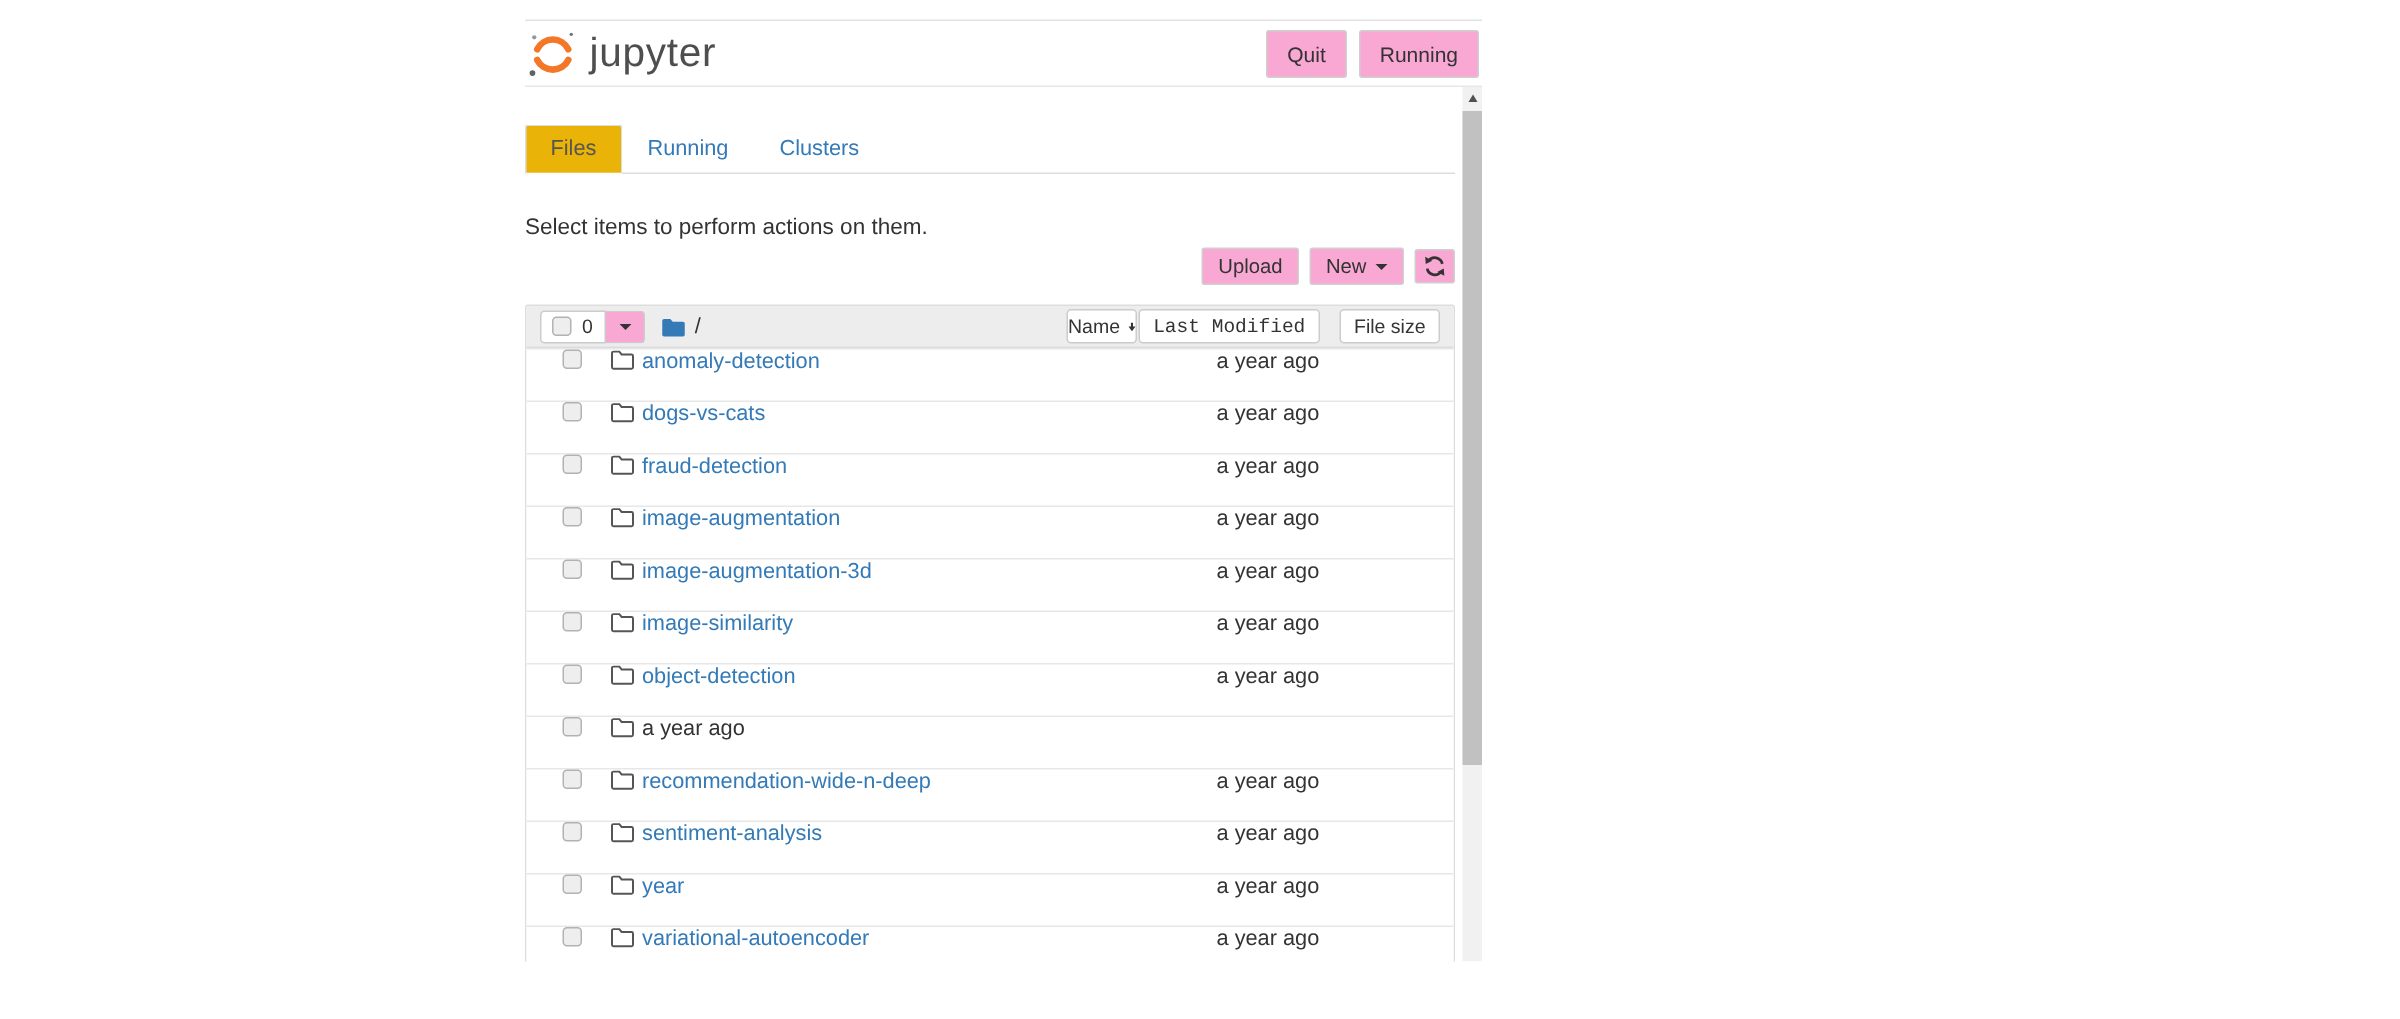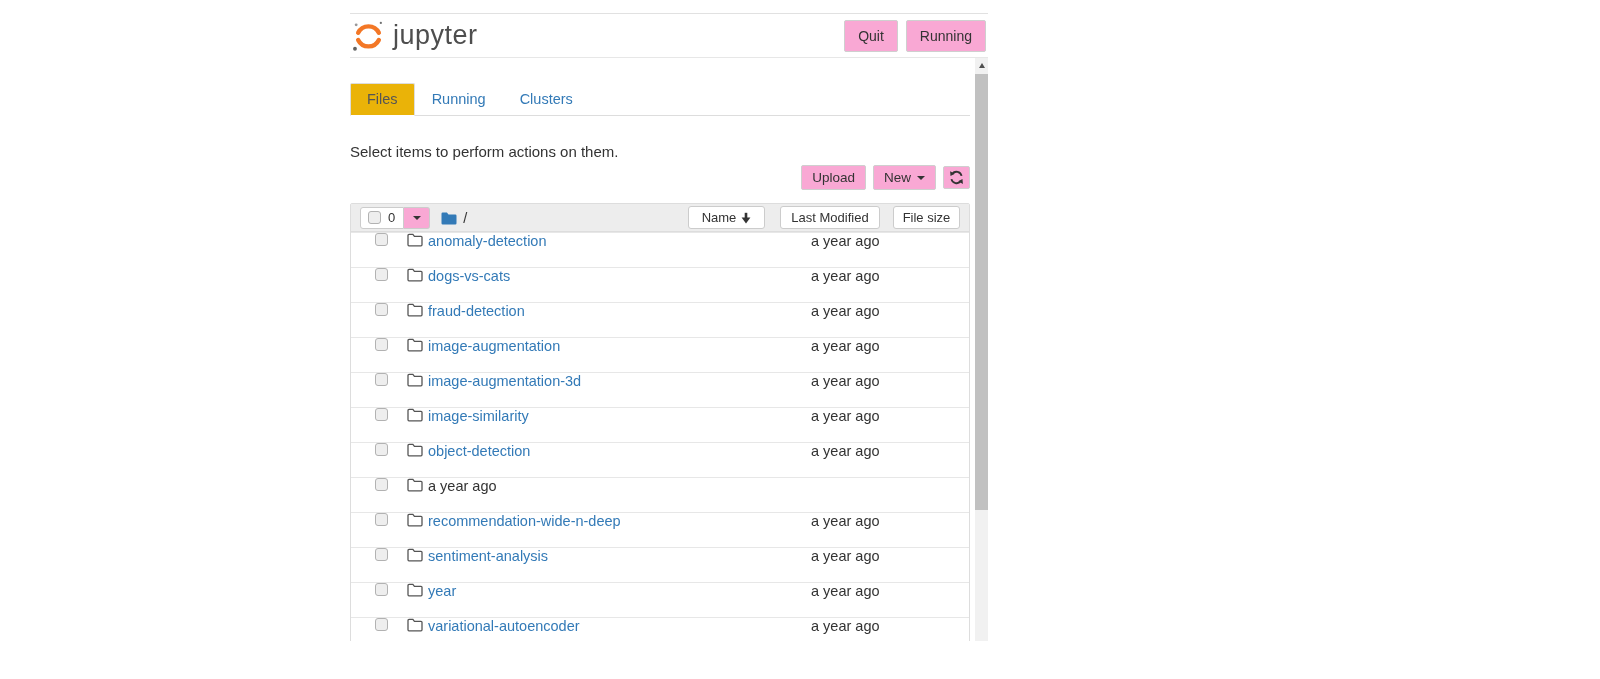--- a/index.html
+++ b/index.html
@@ -60,22 +60,22 @@
                width:26px; height:22px; display:inline-flex; align-items:center; justify-content:center; }
   .count { font-size:13px; color:#333; }
   .checkbox { width:13px; height:13px; background:#eeeeee; border:1px solid #b2b2b2;
               border-radius:3px; display:inline-block; flex:none; cursor:pointer; }
   .crumb-folder { margin-left:11px; display:inline-flex; cursor:pointer; }
   .crumb-path { margin-left:6px; font-size:14.5px; color:#333; cursor:pointer; }
 
   .sort-btn { border:1px solid #ccc; border-radius:3px; background:#fff; color:#333;
               font-size:13px; height:23px; display:inline-flex; align-items:center;
               justify-content:center; gap:5px; }
-  .sort-name { margin-left:auto; width:77px; }
-  .sort-mod  { margin-left:15px; width:100px; }
+  .sort-name { margin-left:auto; width:47px; }
+  .sort-mod  { margin-left:1px; width:121px;font-family:Liberation Mono, monospace; }
   .sort-size { margin-left:13px; margin-right:9px; width:67px; }
 
   .row { height:35px; display:flex; align-items:flex-start; padding-left:24px;
          border-top:1px solid #e7e7e7; background:#fff; }
   .row:first-of-type { border-top:none; }
   .row .checkbox { margin-right:18px; }
   .folder-outline { display:inline-flex; margin-right:5px; width:17px; justify-content:center; }
   .row-link { flex:1; font-size:14.5px; color:#337ab7; text-decoration:none; cursor:pointer;
               white-space:nowrap; overflow:hidden; }
   .row-mod { width:158px; font-size:14.5px; color:#333; flex:none; }

